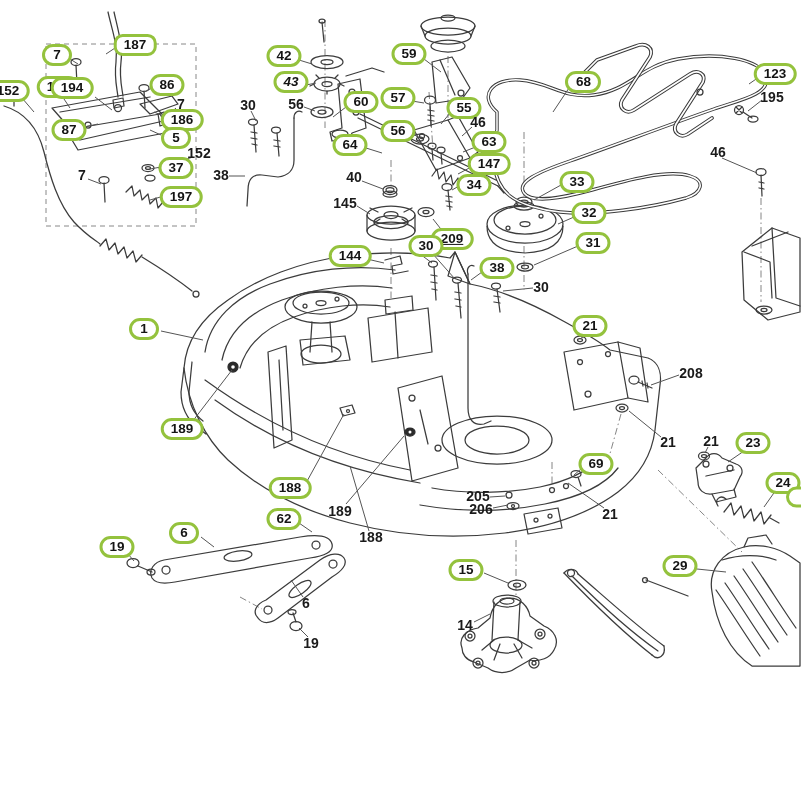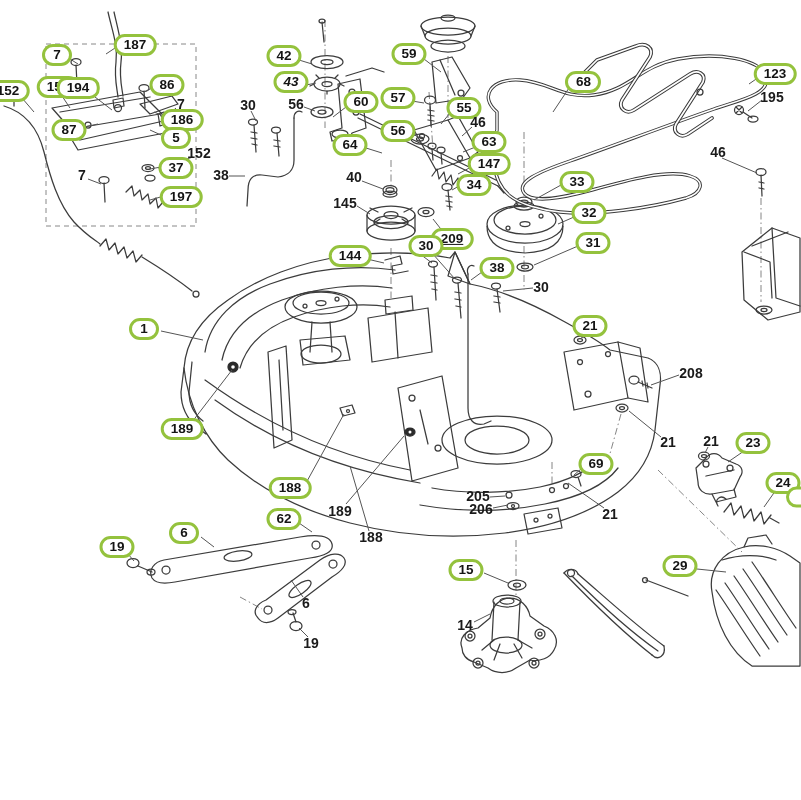--- a/index.html
+++ b/index.html
@@ -435,24 +435,24 @@
     <path class="leader" d="M661,437 L629,411"></path>
     <path class="leader" d="M708,447 L705,453"></path>
     <path class="leader" d="M744,451 L728,462"></path>
     <path class="leader" d="M776,490 L764,507"></path>
     <path class="leader" d="M697,569 L726,572"></path>
   </g>
 </svg>
 
 <div id="label-layer">
       <div class="callout" style="left: 57px; top: 55px;">7</div>
-      <div class="callout" style="left: 135px; top: 45px;">187</div>
+      <div class="callout" style="left: 135px; top: 45px; border-radius: 9px;">187</div>
       <div class="callout" style="left: 8px; top: 91px;">152</div>
       <div class="callout" style="left: 58px; top: 87px;">151</div>
-      <div class="callout" style="left: 78px; top: 88px; border-radius: 10px;">194</div>
+      <div class="callout" style="left: 72px; top: 88px;">194</div>
       <div class="callout" style="left: 167px; top: 85px;">86</div>
       <div class="callout" style="left: 182px; top: 120px;">186</div>
       <div class="callout" style="left: 69px; top: 130px;">87</div>
       <div class="callout" style="left: 176px; top: 138px;">5</div>
       <div class="callout" style="left: 176px; top: 168px;">37</div>
       <div class="callout" style="left: 181px; top: 197px;">197</div>
       <div class="callout" style="left: 284px; top: 56px;">42</div>
       <div class="callout" style="left: 291px; top: 82px; font-style: italic;">43</div>
       <div class="callout" style="left: 409px; top: 54px;">59</div>
       <div class="callout" style="left: 398px; top: 98px;">57</div>

